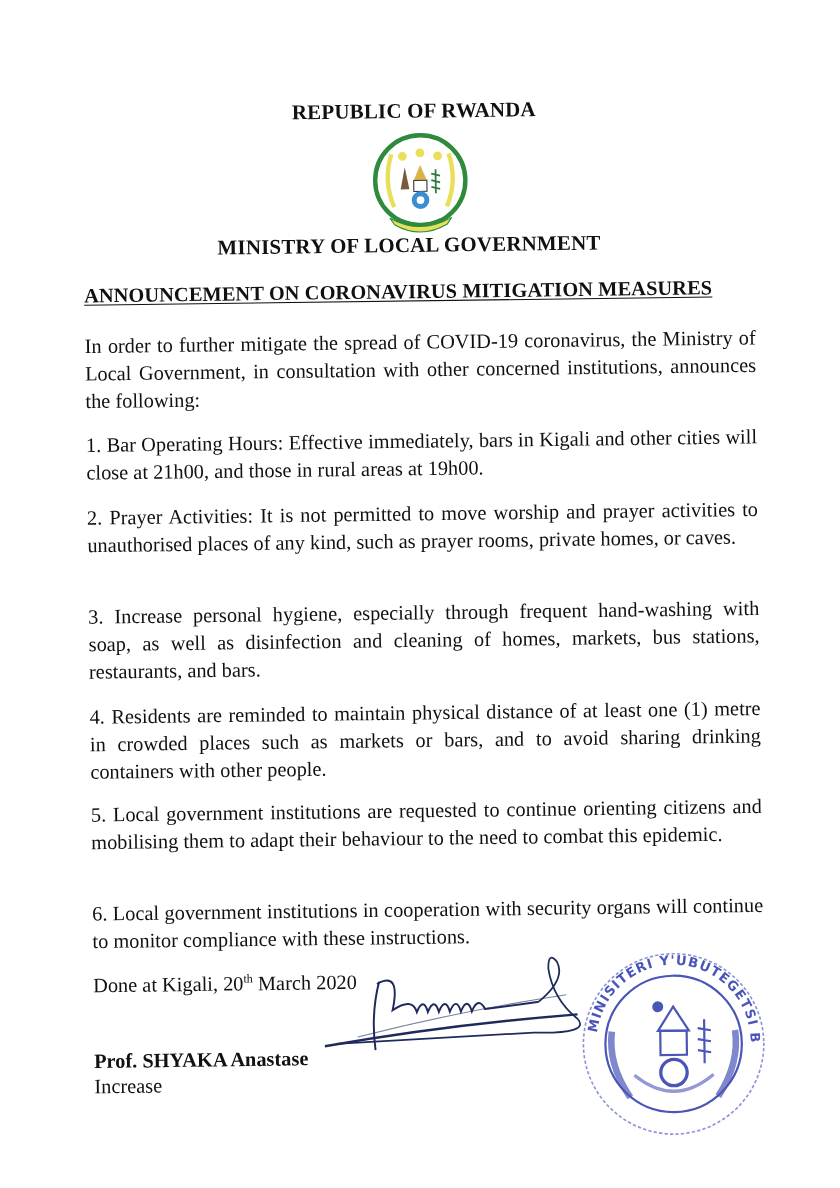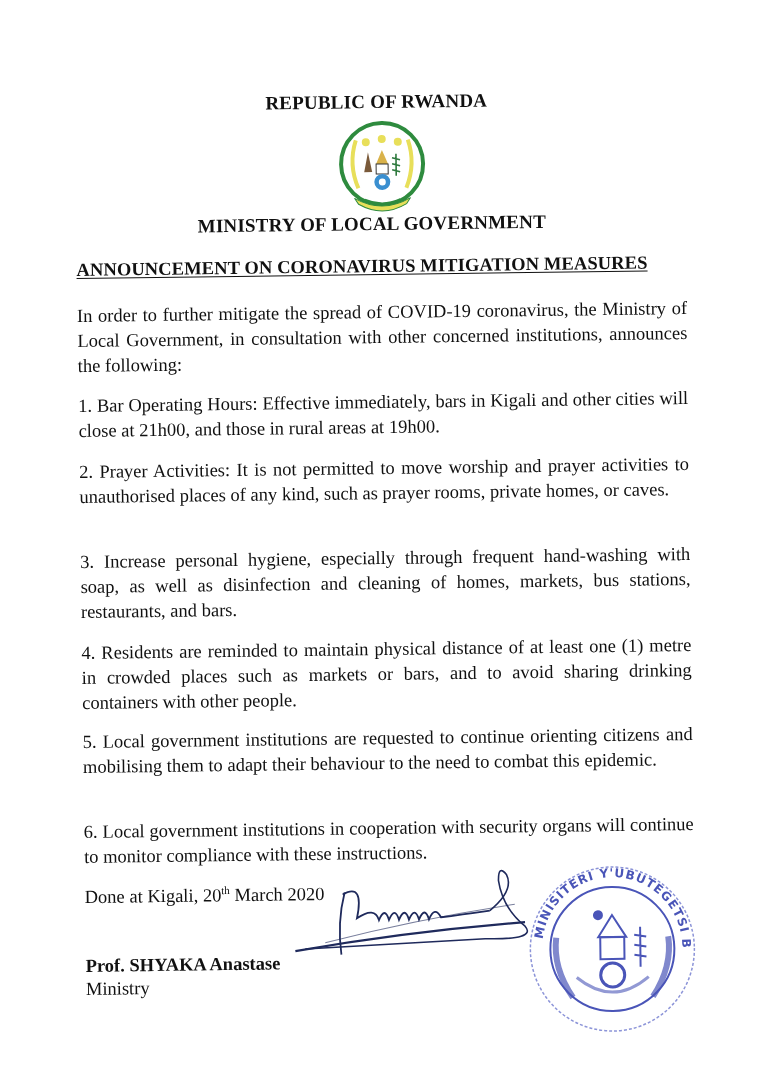--- a/index.html
+++ b/index.html
@@ -73,21 +73,21 @@
   <div class="para p1">1. Bar Operating Hours: Effective immediately, bars in Kigali and other cities will close at 21h00, and those in rural areas at 19h00.</div>
   <div class="para p2">2. Prayer Activities: It is not permitted to move worship and prayer activities to unauthorised places of any kind, such as prayer rooms, private homes, or caves.</div>
   <div class="para p3">3. Increase personal hygiene, especially through frequent hand-washing with soap, as well as disinfection and cleaning of homes, markets, bus stations, restaurants, and bars.</div>
   <div class="para p4">4. Residents are reminded to maintain physical distance of at least one (1) metre in crowded places such as markets or bars, and to avoid sharing drinking containers with other people.</div>
   <div class="para p5">5. Local government institutions are requested to continue orienting citizens and mobilising them to adapt their behaviour to the need to combat this epidemic.</div>
   <div class="para p6">6. Local government institutions in cooperation with security organs will continue to monitor compliance with these instructions.</div>
 
   <div class="done"><span>Done at Kigali, 20</span><sup>th</sup><span> March 2020</span></div>
 
   <div class="signer">Prof. SHYAKA Anastase</div>
-  <div class="role">Ministry</div>
+  <div class="role">Increase</div>
 
   <svg class="stamp" viewBox="0 0 200 180">
     <defs>
       <path id="stampArc" d="M30 90 A70 70 0 0 1 170 90"></path>
     </defs>
     <circle cx="100" cy="92" r="82" fill="none" stroke="#8c94d8" stroke-width="1.5" stroke-dasharray="3 2"></circle>
     <circle cx="100" cy="92" r="62" fill="none" stroke="#4a55b8" stroke-width="2"></circle>
     <text font-family="DejaVu Sans, sans-serif" font-size="12" font-weight="bold" fill="#4a55b8" letter-spacing="1">
       <textPath href="#stampArc" startOffset="4%">MINISITERI Y'UBUTEGETSI BW'IGIHUGU</textPath>
     </text>

